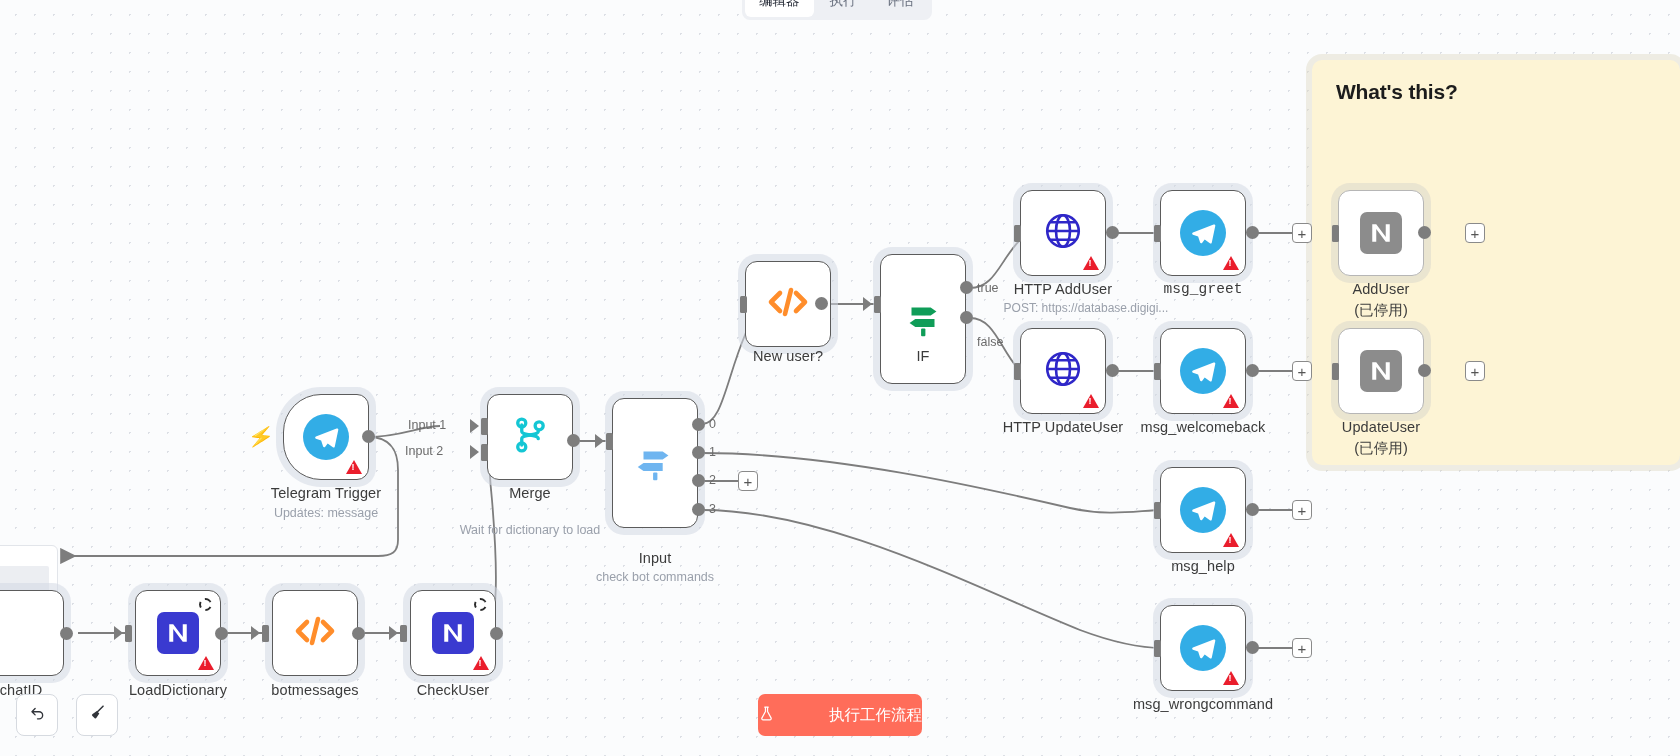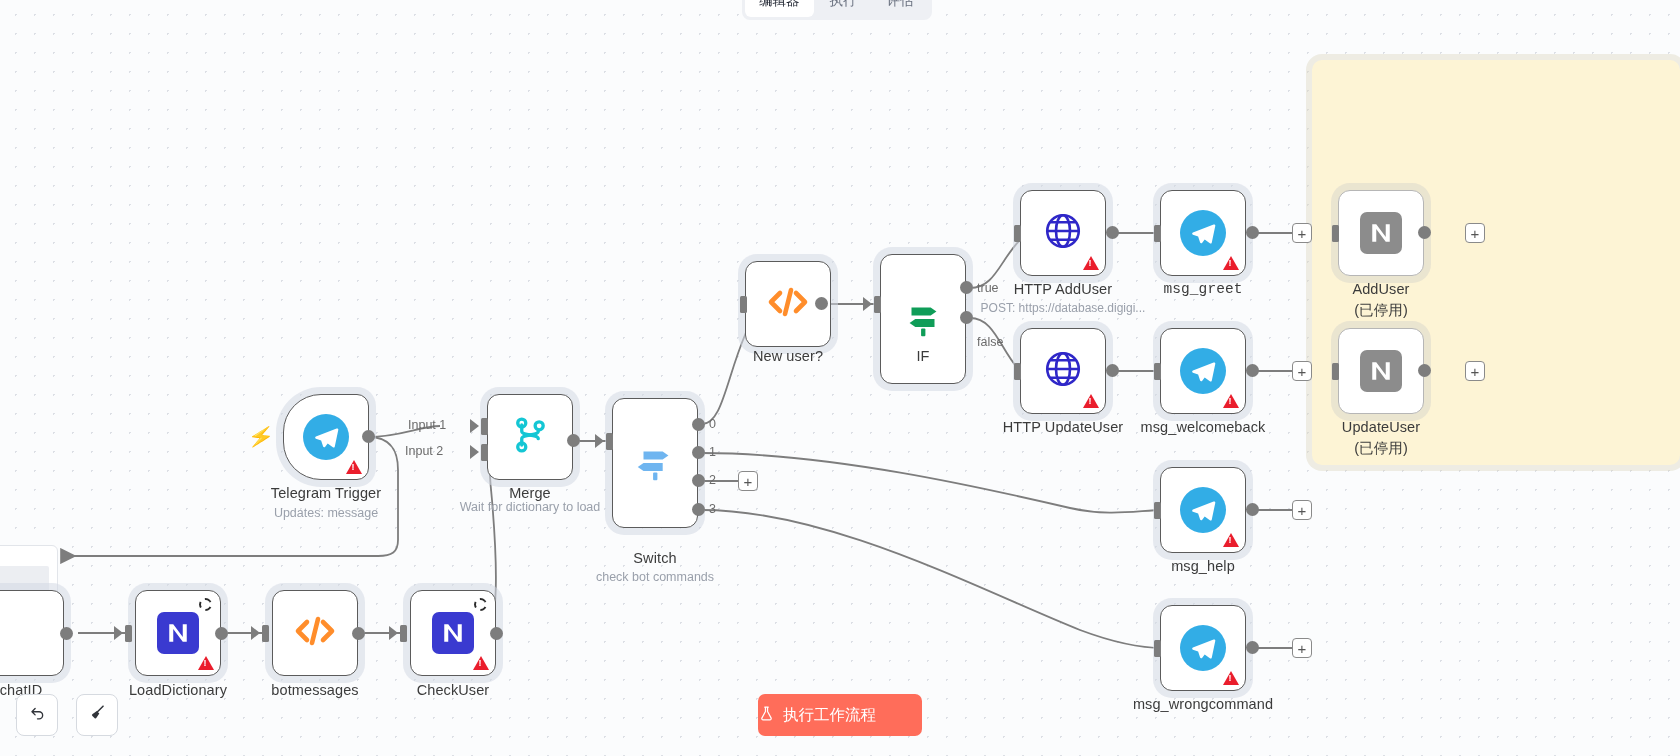--- a/index.html
+++ b/index.html
@@ -116,21 +116,21 @@
   }
   #note h2 { font-size: 21px; color: #1c1c1c; font-weight: bold; margin-bottom: 12px; letter-spacing: -.2px;}
   #note p  { font-size: 12.8px; color: #2f2f2f; line-height: 1.55; }
 
   
   #exec-btn {
     position: absolute; left: 758px; top: 694px;
     width: 164px; height: 42px; border-radius: 7px;
     background: #ff6d5a; color: #fff;
     border: none; cursor: pointer;
-    display: flex; align-items: center; justify-content: flex-start; gap: 8px;
+    display: flex; align-items: center; justify-content: space-between; gap: 8px;
     font-size: 15.5px; font-family: "Liberation Sans", sans-serif;
   }
   .sqbtn {
     position: absolute; width: 42px; height: 42px;
     background: #fff; border: 1px solid #d6dae0; border-radius: 8px;
     display: flex; align-items: center; justify-content: center;
     cursor: pointer; font-size: 19px; color: #31343a;
   }
 
   
@@ -225,20 +225,21 @@
 
       <path d="M1352,233 L1424,233"></path>
       <path d="M1425,233 L1465,233"></path>
 
       <path d="M1352,371 L1424,371"></path>
       <path d="M1425,371 L1465,371"></path>
     </g>
   </svg>
 
   <div id="note">
+    <h2>What's this?</h2>
   </div>
 
   <div id="left-panel">
     <div class="ln" style="left:48px; top:20px; width:58px; height:40px;"></div>
 
   </div>
 
   <div class="node" style="left:-22px; top:590px;">
     <div class="ico"></div>
   </div>
@@ -298,34 +299,34 @@
           <path d="M15 13 v7 c0 5 18 3 18 8 v0"></path>
           <path d="M15 35 v-7 c0 -5 18 -3 18 -8 v0"></path>
         </g>
         <circle cx="15" cy="11" r="4.4" fill="none" stroke="#14c6d4" stroke-width="3.6"></circle>
         <circle cx="15" cy="37" r="4.4" fill="none" stroke="#14c6d4" stroke-width="3.6"></circle>
         <circle cx="34" cy="14" r="4.4" fill="none" stroke="#14c6d4" stroke-width="3.6"></circle>
       </svg>
     </div>
   </div>
   <div class="nlabel" style="left:430px; top:485px; width:200px;">Merge</div>
-  <div class="nsub" style="left:410px; top:500px; width:240px;">Wait for dictionary to load</div>
+  <div class="nsub" style="left:410px; top:523px; width:240px;">Wait for dictionary to load</div>
 
   <div class="node tall" style="left:612px; top:398px;">
     <div>
       <svg viewBox="0 0 48 48" width="46" height="46" aria-hidden="true">
         <g fill="#6fb5f0">
           <path d="M12 14h20l6 4.2-6 4.2H12z"></path>
           <path d="M36 26H16l-6 4.2 6 4.2h20z" transform="translate(-4,0)"></path>
           <rect x="22" y="36" width="4.5" height="8" rx="1"></rect>
         </g>
       </svg>
     </div>
   </div>
-  <div class="nlabel" style="left:545px; top:550px; width:220px;">Switch</div>
+  <div class="nlabel" style="left:545px; top:550px; width:220px;">Input</div>
   <div class="nsub" style="left:545px; top:570px; width:220px;">check bot commands</div>
 
   <div class="node" style="left:745px; top:261px;">
     <div>
       <svg viewBox="0 0 48 48" width="48" height="48" aria-hidden="true">
         <g stroke="#ff8d2b" stroke-width="4.6" stroke-linecap="round" stroke-linejoin="round" fill="none">
           <path d="M16 15 L7 24 L16 33"></path>
           <path d="M32 15 L41 24 L32 33"></path>
           <path d="M27 12 L21 36"></path>
         </g>
@@ -351,21 +352,21 @@
     <div>
       <svg viewBox="0 0 48 48" width="42" height="42" aria-hidden="true">
         <circle cx="24" cy="24" r="18" fill="none" stroke="#2f27c8" stroke-width="3"></circle>
         <ellipse cx="24" cy="24" rx="8" ry="18" fill="none" stroke="#2f27c8" stroke-width="3"></ellipse>
         <path d="M6.6 24h34.8M9.6 14h28.8M9.6 34h28.8" stroke="#2f27c8" stroke-width="3" fill="none"></path>
       </svg>
     </div>
     <div class="warn"></div>
   </div>
   <div class="nlabel" style="left:960px; top:281px; width:206px;">HTTP AddUser</div>
-  <div class="nsub mono" style="left:955px; top:301px; width:216px;">POST: https://database.digigi...</div>
+  <div class="nsub mono" style="left:978px; top:301px; width:216px;">POST: https://database.digigi...</div>
 
   <div class="node" style="left:1020px; top:328px;">
     <div>
       <svg viewBox="0 0 48 48" width="42" height="42" aria-hidden="true">
         <circle cx="24" cy="24" r="18" fill="none" stroke="#2f27c8" stroke-width="3"></circle>
         <ellipse cx="24" cy="24" rx="8" ry="18" fill="none" stroke="#2f27c8" stroke-width="3"></ellipse>
         <path d="M6.6 24h34.8M9.6 14h28.8M9.6 34h28.8" stroke="#2f27c8" stroke-width="3" fill="none"></path>
       </svg>
     </div>
     <div class="warn"></div>

